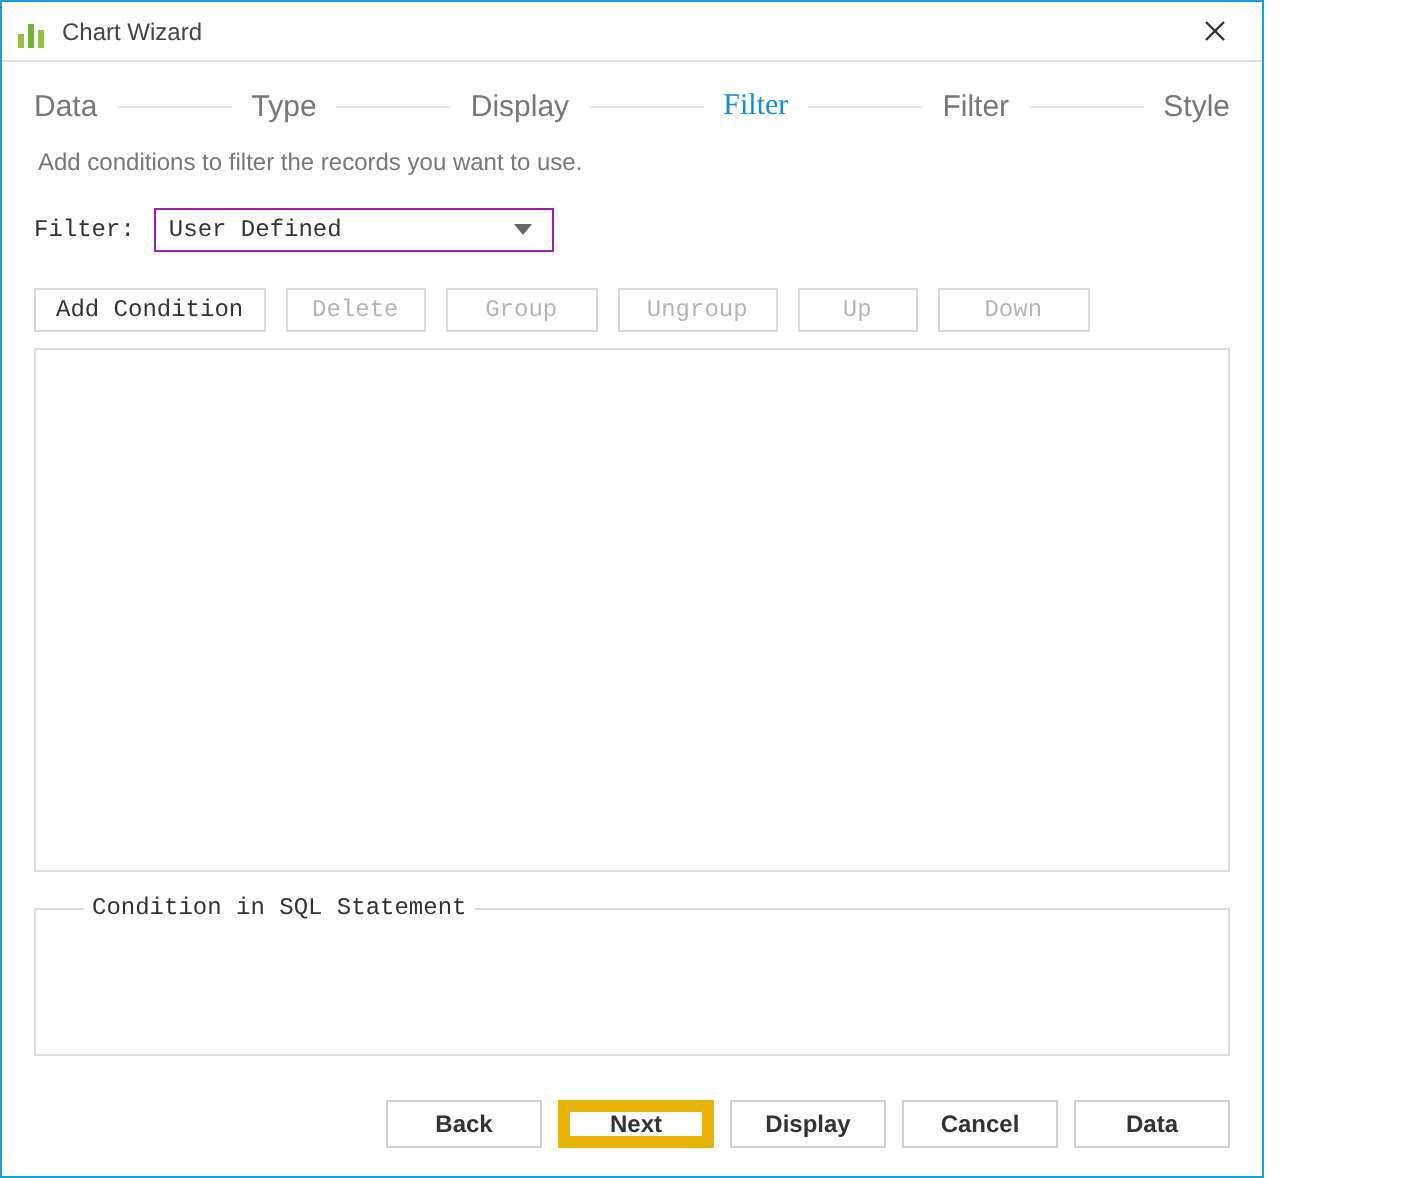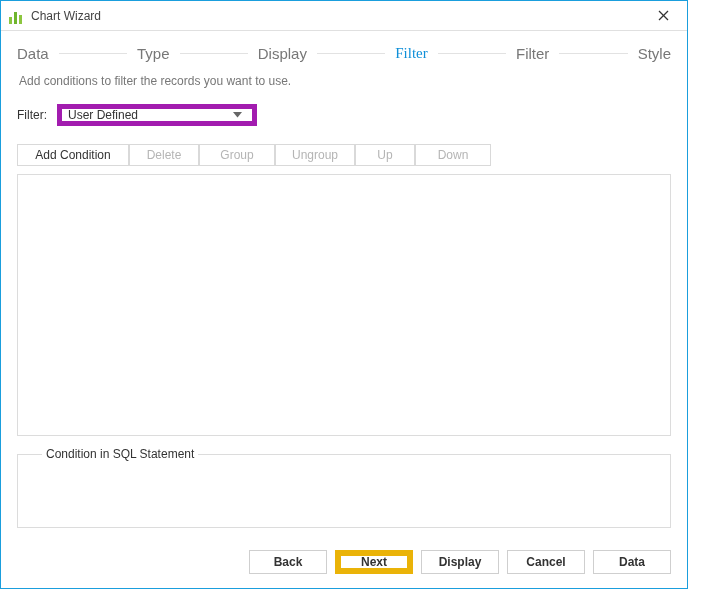--- a/index.html
+++ b/index.html
@@ -7,21 +7,21 @@
   body {
     font-family: "Segoe UI", Tahoma, Arial, sans-serif;
     font-size: 12px;
     color: #333;
     background: #fff;
     width: 712px;
     height: 589px;
     overflow: hidden;
   }
   .window {
-    width: 688px;
+    width: 632px;
     height: 589px;
     border: 1px solid #1a9edd;
     display: flex;
     flex-direction: column;
     background: #fff;
   }
   .titlebar {
     height: 30px;
     display: flex;
     align-items: center;
@@ -74,50 +74,52 @@
     color: #777;
     font-size: 12px;
   }
 
   .content {
     flex: 1;
     display: flex;
     flex-direction: column;
     padding: 0 16px 12px 16px;
     min-height: 0;
+    font-family: Liberation Mono, monospace;
   }
 
   .filter-row {
     display: flex;
     align-items: center;
     gap: 10px;
     margin-bottom: 18px;
   }
   .filter-row label { color: #333; }
   .select {
     position: relative;
     width: 200px;
     height: 22px;
-    border: 5px solid #a21caf;
+    border: 1px solid #a21caf;
     background: #fff;
     display: flex;
     align-items: center;
     padding: 0 6px;
     cursor: pointer;
   }
   .select .value { flex: 1; color: #333; text-align: left; }
   .select .arrow {
     width: 18px; height: 20px;
     display: flex; align-items: center; justify-content: center;
     border-left: 1px solid transparent;
   }
   .select .arrow svg { display:block; }
 
   .btn-row {
     display: flex;
+    gap: 10px;
     margin-bottom: 8px;
   }
   .btn {
     height: 22px;
     min-width: 84px;
     padding: 0 10px;
     border: 1px solid #d9d9d9;
     background: #fff;
     color: #333;
     font-size: 12px;

